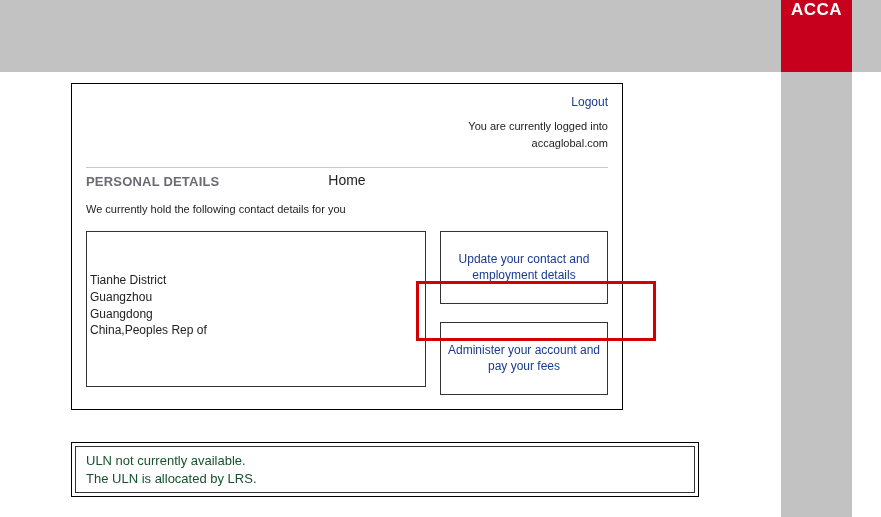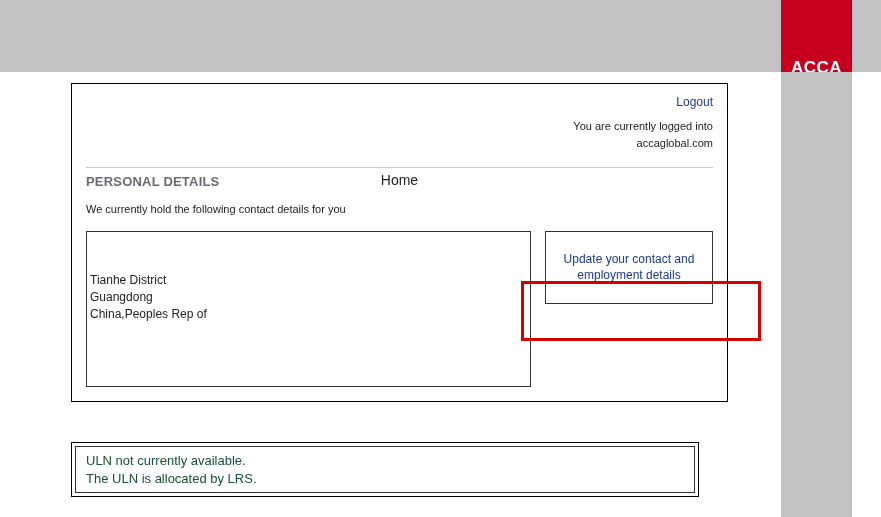--- a/index.html
+++ b/index.html
@@ -20,21 +20,21 @@
       position: relative;
     }
     .logo-box {
       position: absolute;
       right: 29px;
       top: 0;
       width: 71px;
       height: 78px;
       background: #c7001e;
       display: flex;
-      align-items: flex-end;
+      align-items: flex-start;
       justify-content: center;
     }
     .logo-text {
       color: #fff;
       font-weight: bold;
       font-size: 17px;
       letter-spacing: 0.5px;
       font-family: Arial, sans-serif;
     }
     .right-sidebar {
@@ -42,21 +42,21 @@
       right: 29px;
       top: 72px;
       width: 71px;
       height: 445px;
       background: #c2c2c2;
     }
     .main-panel {
       position: absolute;
       left: 71px;
       top: 83px;
-      width: 657px;
+      width: 552px;
       border: 1px solid #000;
     }
     .panel-inner {
       padding: 8px 14px 14px 14px;
     }
     .top-links {
       text-align: right;
       margin-bottom: 8px;
     }
     .logout-link {
@@ -174,25 +174,27 @@
       <span>accaglobal.com</span>
     </div>
     <hr class="hr-line">
     <div class="home-heading">Home</div>
     <div class="section-title">PERSONAL DETAILS</div>
     <div class="intro-text">We currently hold the following contact details for you</div>
 
     <div class="details-row">
       <div class="address-box">
         <div>Tianhe District</div>
+        <div>Guangzhou</div>
         <div>Guangdong</div>
         <div>China,Peoples Rep of</div>
       </div>
       <div class="buttons-col">
         <button class="action-button">Update your contact and employment details</button>
+        <button class="action-button">Administer your account and pay your fees</button>
         <div class="highlight-frame"></div>
       </div>
     </div>
   </div>
 </div>
 
 <div class="uln-container">
   <div class="uln-inside">
     <div>ULN not currently available.</div>
     <div>The ULN is allocated by LRS.</div>

